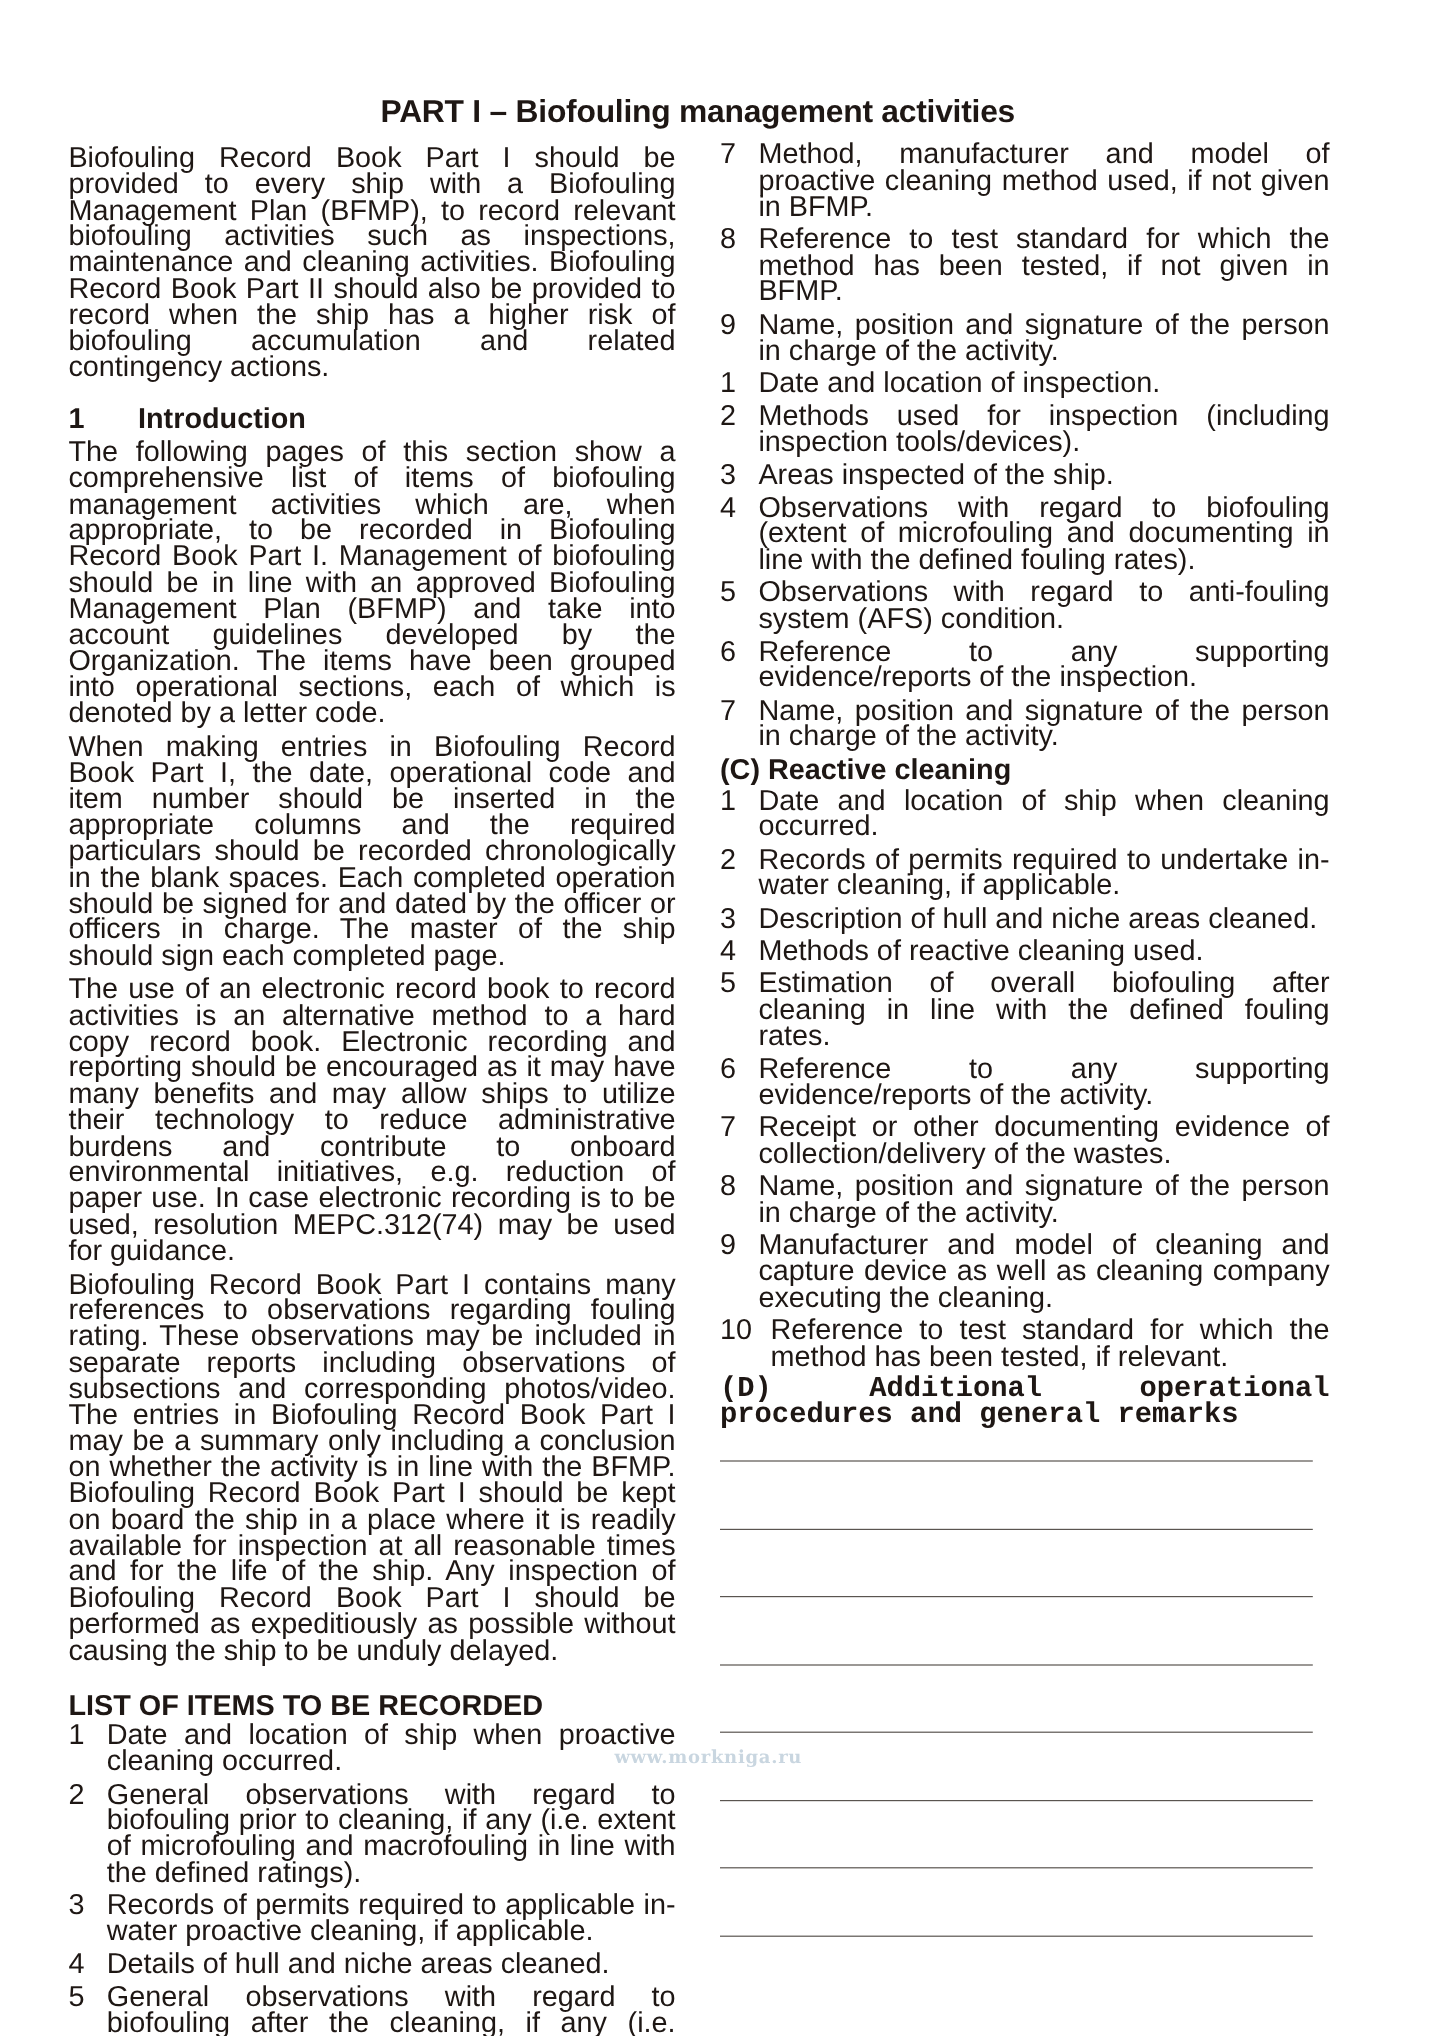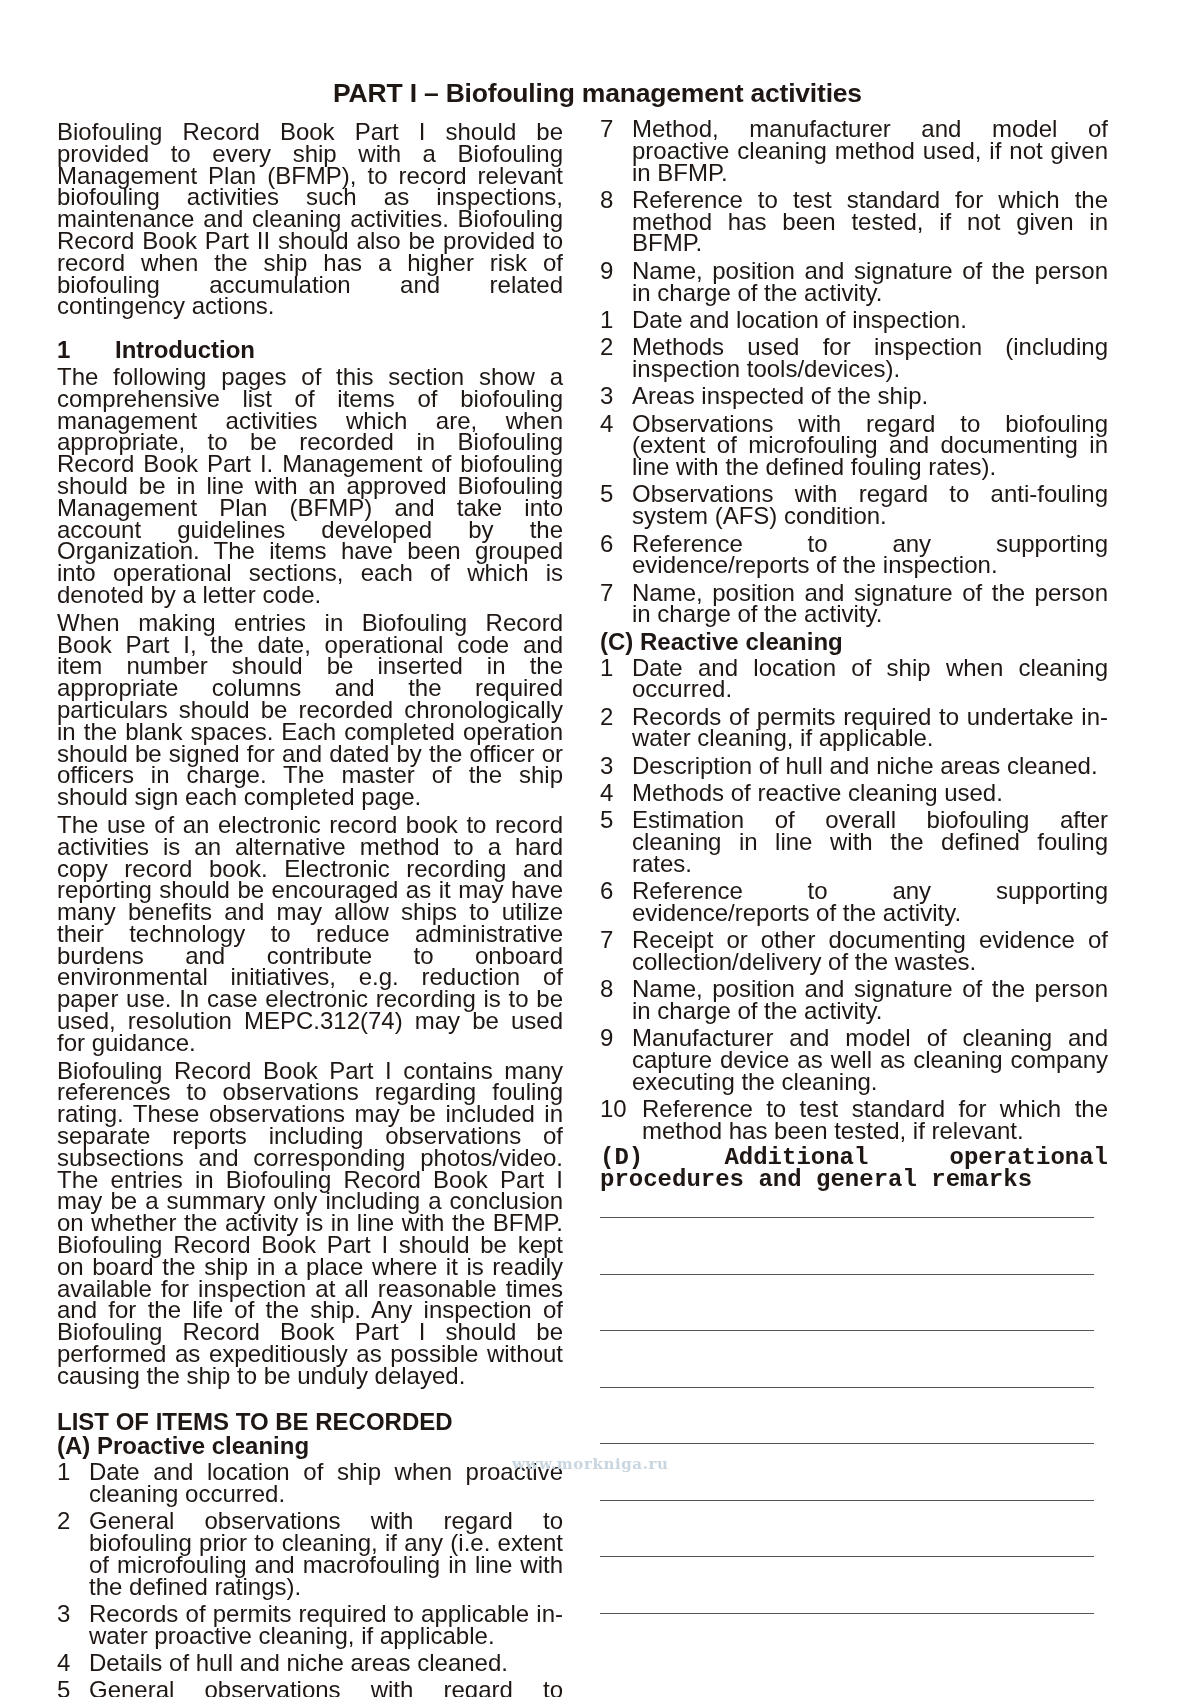--- a/index.html
+++ b/index.html
@@ -5,21 +5,20 @@
   html, body { margin: 0; padding: 0; background: #ffffff; }
   body {
     width: 1200px; height: 1697px; position: relative; overflow: hidden;
     font-family: "Liberation Sans", sans-serif;
     color: #1e1714;
   }
   .title {
     position: absolute; left: 0; top: 78px; width: 1163px;
     text-align: center; font-weight: bold; font-size: 26.5px; line-height: 30px;
     letter-spacing: -0.2px;
-    padding-left: 16px;
   }
   .col {
     position: absolute; top: 120px;
     font-size: 24px; line-height: 21.8px;
     text-align: justify;
   }
   .col.left { left: 57px; width: 506px; top: 121px; }
   .col.right { left: 600px; width: 508px; top: 118px; }
   p.para { margin: 0 0 6px 0; hyphens: manual; }
   .sec-head {
@@ -53,21 +52,20 @@
   <div class="sec-head">
     <span class="num">1</span>
     <span>Introduction</span>
   </div>
   <p class="para">The following pages of this section show a comprehensive list of items of biofouling management activities which are, when appropriate, to be recorded in Biofouling Record Book Part I. Management of biofouling should be in line with an approved Biofouling Management Plan (BFMP) and take into account guidelines developed by the Organization. The items have been grouped into operational sections, each of which is denoted by a letter code.</p>
   <p class="para">When making entries in Biofouling Record Book Part I, the date, operational code and item number should be inserted in the appropriate columns and the required particulars should be recorded chronologically in the blank spaces. Each completed operation should be signed for and dated by the officer or officers in charge. The master of the ship should sign each completed page.</p>
   <p class="para">The use of an electronic record book to record activities is an alternative method to a hard copy record book. Electronic recording and reporting should be encouraged as it may have many benefits and may allow ships to utilize their technology to reduce administrative burdens and contribute to onboard environmental initiatives, e.g. reduction of paper use. In case electronic recording is to be used, resolution MEPC.312(74) may be used for guidance.</p>
   <p class="para">Biofouling Record Book Part I contains many references to observations regarding fouling rating. These observations may be included in separate reports including observations of subsections and corresponding photos/video. The entries in Biofouling Record Book Part I may be a summary only including a conclusion on whether the activity is in line with the BFMP. Biofouling Record Book Part I should be kept on board the ship in a place where it is readily available for inspection at all reasonable times and for the life of the ship. Any inspection of Biofouling Record Book Part I should be performed as expeditiously as possible without causing the ship to be unduly delayed.</p>
 
   <div class="list-head">LIST OF ITEMS TO BE RECORDED</div>
-  <div class="sub-head">(A) Proactive cleaning</div>
 
   <div class="item">
     <span class="n">1</span>
     <span class="t">Date and location of ship when proactive cleaning occurred.</span>
   </div>
   <div class="item">
     <span class="n">2</span>
     <span class="t">General observations with regard to biofouling prior to cleaning, if any (i.e. extent of microfouling and macrofouling in line with the defined ratings).</span>
   </div>
   <div class="item">

